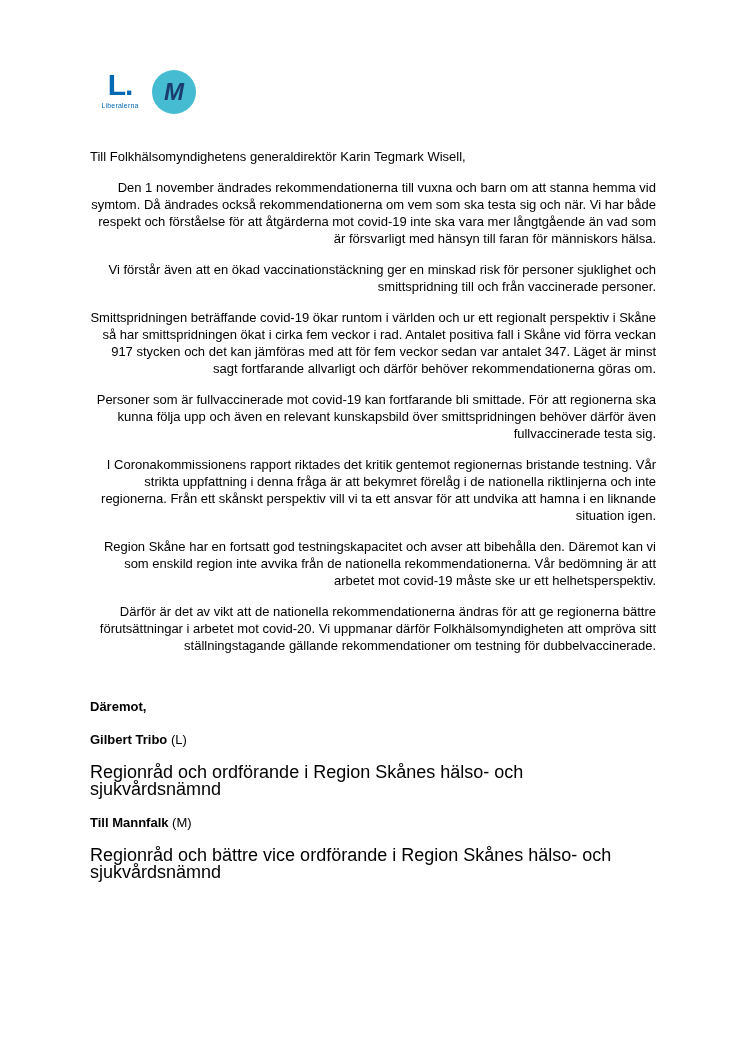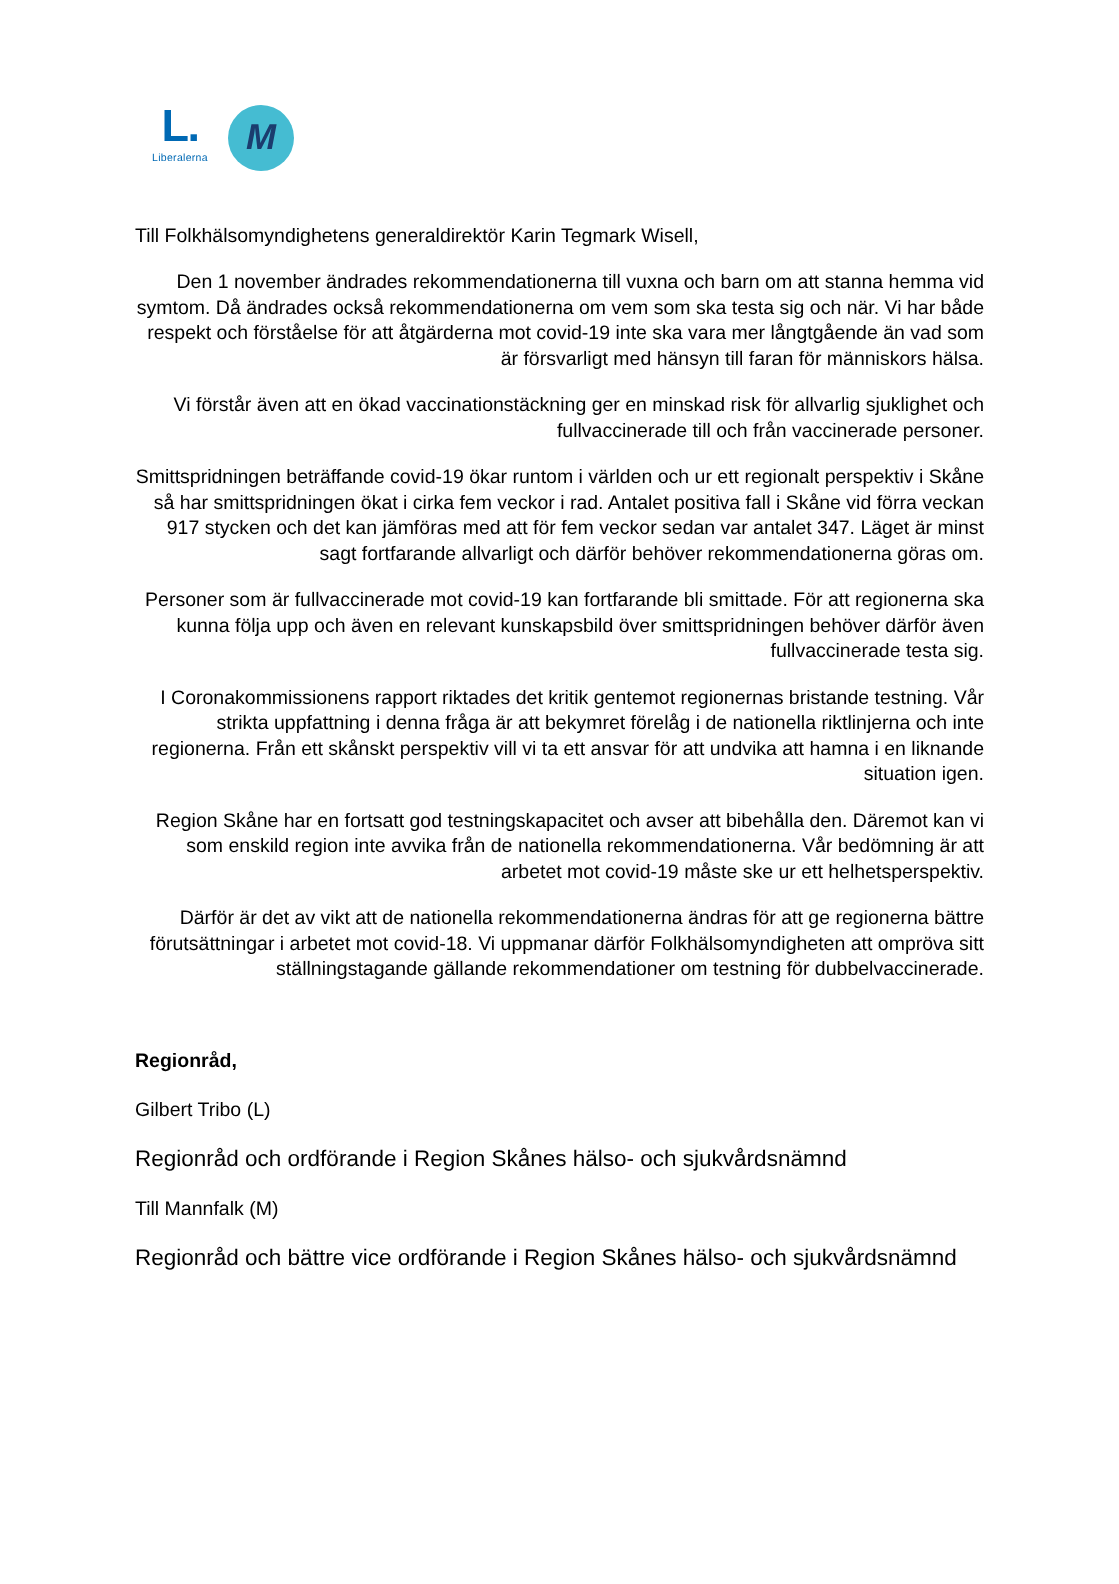--- a/index.html
+++ b/index.html
@@ -83,23 +83,23 @@
     font-size: 13px;
     line-height: 17px;
     margin-top: 44px;
     margin-bottom: 16px;
   }
   .sig-line {
     font-size: 13px;
     line-height: 17px;
     margin-bottom: 16px;
   }
-  .sig-name { font-weight: normal; }
+  .sig-name { font-weight: bold; }
   .sig-title {
-    font-size: 15px;
+    font-size: 18px;
     line-height: 17px;
     margin-bottom: 16px;
   }
 </style>
 </head>
 <body>
 
 <div class="page">
   <div class="content">
 
@@ -109,28 +109,28 @@
         <div class="logo-lib-label">Liberalerna</div>
       </div>
       <div class="logo-mod">
         <div class="logo-mod-letter">M</div>
       </div>
     </div>
 
     <div class="heading">Till Folkhälsomyndighetens generaldirektör Karin Tegmark Wisell,</div>
 
     <p class="para">Den 1 november ändrades rekommendationerna till vuxna och barn om att stanna hemma vid symtom. Då ändrades också rekommendationerna om vem som ska testa sig och när. Vi har både respekt och förståelse för att åtgärderna mot covid-19 inte ska vara mer långtgående än vad som är försvarligt med hänsyn till faran för människors hälsa.</p>
-    <p class="para">Vi förstår även att en ökad vaccinationstäckning ger en minskad risk för allvarlig sjuklighet och fullvaccinerade till och från vaccinerade personer.</p>
+    <p class="para">Vi förstår även att en ökad vaccinationstäckning ger en minskad risk för personer sjuklighet och smittspridning till och från vaccinerade personer.</p>
     <p class="para">Smittspridningen beträffande covid-19 ökar runtom i världen och ur ett regionalt perspektiv i Skåne så har smittspridningen ökat i cirka fem veckor i rad. Antalet positiva fall i Skåne vid förra veckan 917 stycken och det kan jämföras med att för fem veckor sedan var antalet 347. Läget är minst sagt fortfarande allvarligt och därför behöver rekommendationerna göras om.</p>
     <p class="para">Personer som är fullvaccinerade mot covid-19 kan fortfarande bli smittade. För att regionerna ska kunna följa upp och även en relevant kunskapsbild över smittspridningen behöver därför även fullvaccinerade testa sig.</p>
     <p class="para">I Coronakommissionens rapport riktades det kritik gentemot regionernas bristande testning. Vår strikta uppfattning i denna fråga är att bekymret förelåg i de nationella riktlinjerna och inte regionerna. Från ett skånskt perspektiv vill vi ta ett ansvar för att undvika att hamna i en liknande situation igen.</p>
     <p class="para">Region Skåne har en fortsatt god testningskapacitet och avser att bibehålla den. Däremot kan vi som enskild region inte avvika från de nationella rekommendationerna. Vår bedömning är att arbetet mot covid-19 måste ske ur ett helhetsperspektiv.</p>
-    <p class="para">Därför är det av vikt att de nationella rekommendationerna ändras för att ge regionerna bättre förutsättningar i arbetet mot covid-18. Vi uppmanar därför Folkhälsomyndigheten att ompröva sitt ställningstagande gällande rekommendationer om testning för dubbelvaccinerade.</p>
+    <p class="para">Därför är det av vikt att de nationella rekommendationerna ändras för att ge regionerna bättre förutsättningar i arbetet mot covid-20. Vi uppmanar därför Folkhälsomyndigheten att ompröva sitt ställningstagande gällande rekommendationer om testning för dubbelvaccinerade.</p>
 
-    <div class="closing">Regionråd,</div>
+    <div class="closing">Däremot,</div>
 
     <div class="sig-line">
       <span class="sig-name">Gilbert Tribo</span><span> (L)</span>
     </div>
     <div class="sig-title">Regionråd och ordförande i Region Skånes hälso- och sjukvårdsnämnd</div>
 
     <div class="sig-line">
       <span class="sig-name">Till Mannfalk</span><span> (M)</span>
     </div>
     <div class="sig-title">Regionråd och bättre vice ordförande i Region Skånes hälso- och sjukvårdsnämnd</div>

